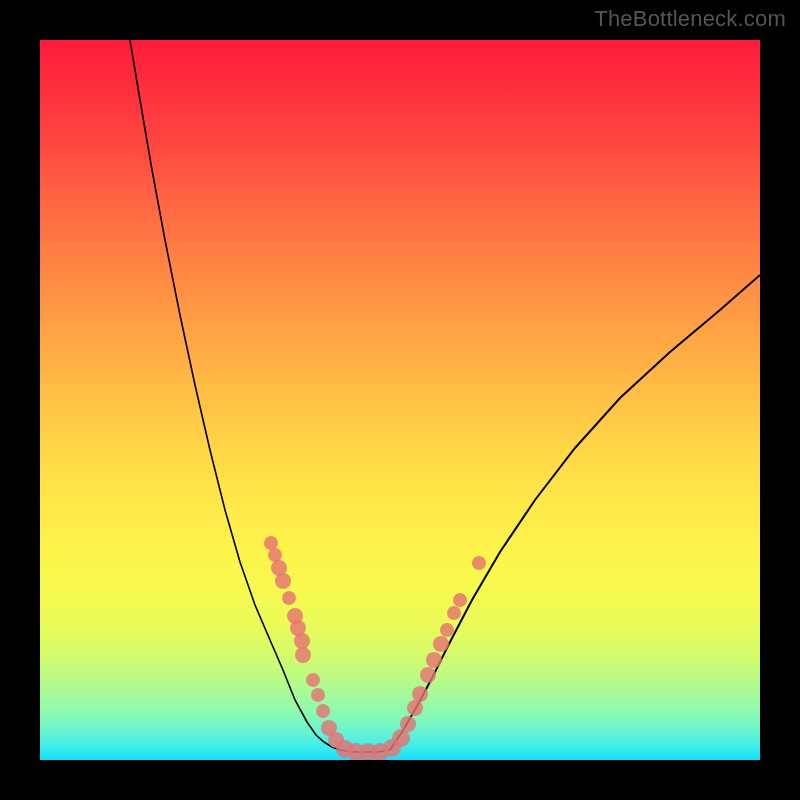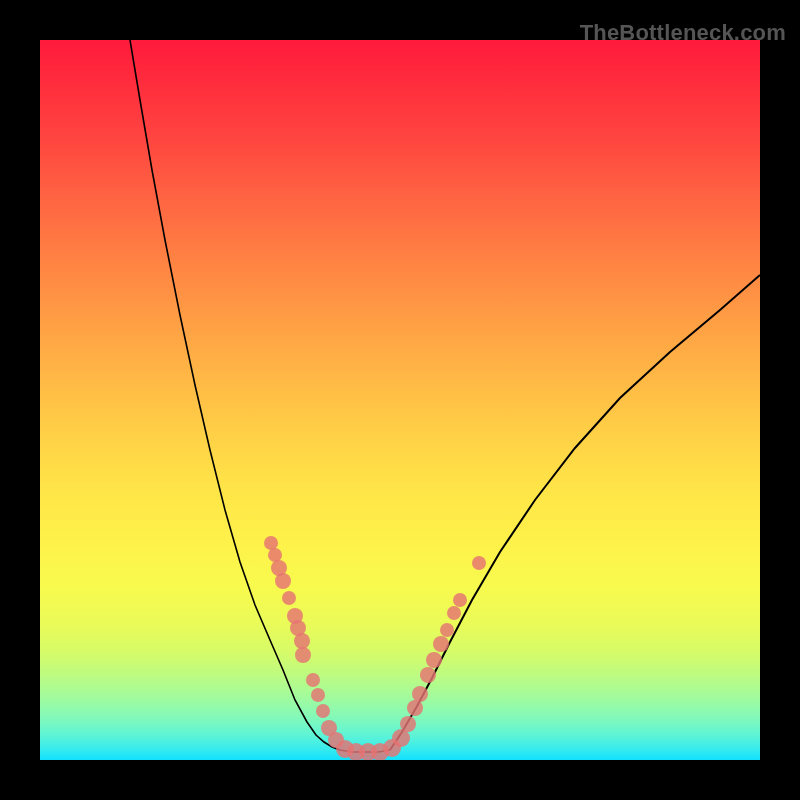--- a/index.html
+++ b/index.html
@@ -47,24 +47,23 @@
       #37ebed 98.5%,
       #11e0ff 100%
     );
   }
   .watermark {
     position: absolute;
     top: 6px;
     right: 14px;
     color: #555;
     font-size: 22px;
-    font-weight: 700;
+    font-weight: 400;
     letter-spacing: 0.2px;
     user-select: none;
-    margin-top: 14px;
   }
   svg {
     position: absolute;
     left: 0;
     top: 0;
   }
   .curve, .right-curve {
     fill: none;
     stroke: #000;
     stroke-width: 1.6;

